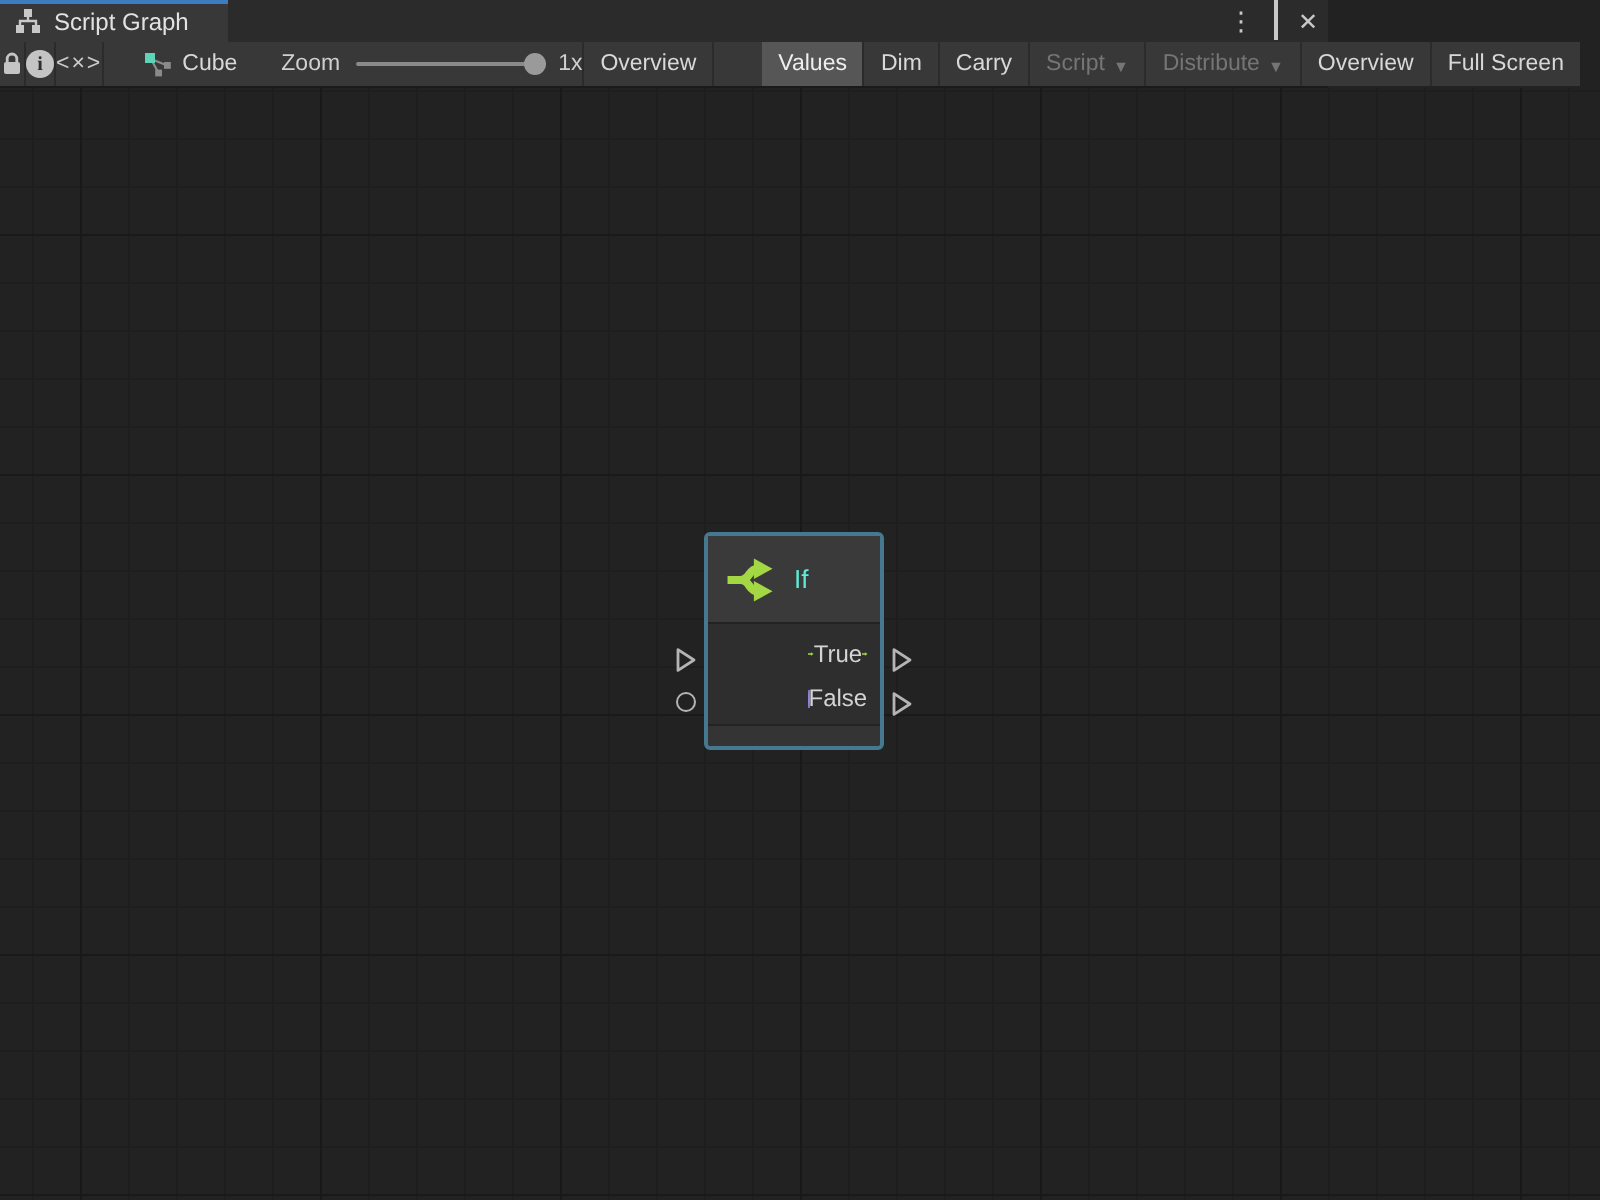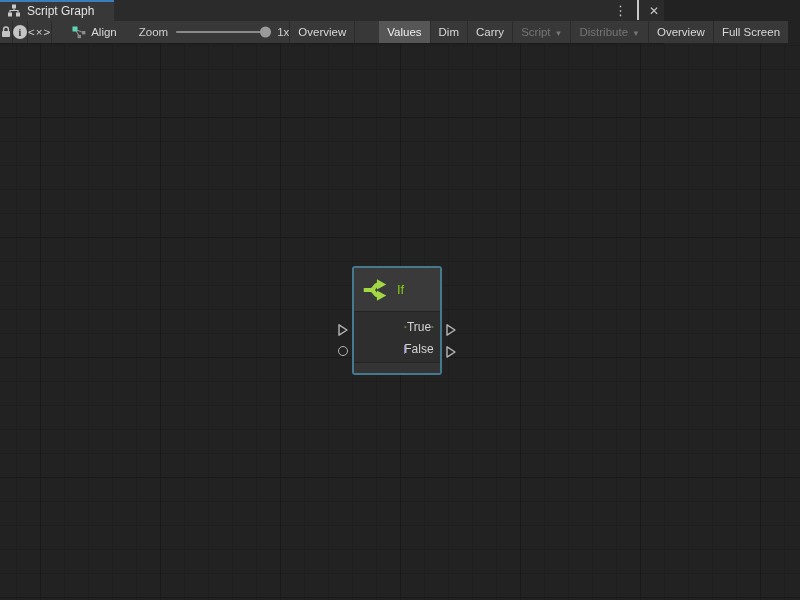--- a/index.html
+++ b/index.html
@@ -53,21 +53,21 @@
       linear-gradient(90deg,#1e1e1e 1px,transparent 1px),
       linear-gradient(#1e1e1e 1px,transparent 1px);
     background-size:120px 120px,120px 120px,24px 24px,24px 24px;
     background-position:40px 0,0 73px,16px 0,0 1px; }
 
   
   .node { position:absolute; left:352px; top:222px; width:90px;
           border:2px solid #44798f; border-radius:3px; background:#2e2e2e; }
   .node-header { height:44px; background:#3a3a3a; display:flex; align-items:center;
                  gap:7px; padding:0 8px; border-bottom:1px solid #232323; }
-  .node-title { font-size:13px; color:#84cc16; }
+  .node-title { font-size:13px; color:#5eead4; }
   .node-body { padding:4px 0 2px 0; background:#2e2e2e;margin-left:44px; }
   .port-row { height:22px; display:flex; align-items:center; padding:0 6px; }
   .port-row .spacer { flex:1; }
   .port-label { font-size:12px; color:#d4d4d4; }
   .value-dot { width:9px; height:9px; border-radius:50%; background:#9180dd; }
   .node-footer { height:11px; background:#343434; border-top:1px solid #232323; border-radius:0 0 2px 2px; }
 
   .outer-port { position:absolute; display:flex; align-items:center; justify-content:center; }
   .op-tri-in    { left:-17px; top:55px; }
   .op-circ-in   { left:-16px; top:78px; }
@@ -111,21 +111,21 @@
     <button class="tb-btn tb-code-btn">
       <span>&lt;×&gt;</span>
     </button>
     <button class="tb-btn tb-target">
       <svg width="14" height="13" viewBox="0 0 14 13">
         <path d="M3.5,3.5 L11,6.5 M3.5,3.5 L7,10" stroke="#8a8a8a" stroke-width="1.1" fill="none"></path>
         <rect x="0.5" y="0.5" width="5" height="5" fill="#5fd3b5"></rect>
         <rect x="10" y="5" width="3.4" height="3.4" fill="#8a8a8a"></rect>
         <rect x="5.6" y="8.8" width="3.4" height="3.4" fill="#8a8a8a"></rect>
       </svg>
-      <span>Align</span>
+      <span>Cube</span>
     </button>
     <span class="zoom-label">Zoom</span>
     <span class="slider">
       <span class="slider-track"></span>
       <span class="slider-handle"></span>
     </span>
     <span class="zoom-value">1x</span>
 
     <div class="tb-group">
       <button class="tb-btn">

